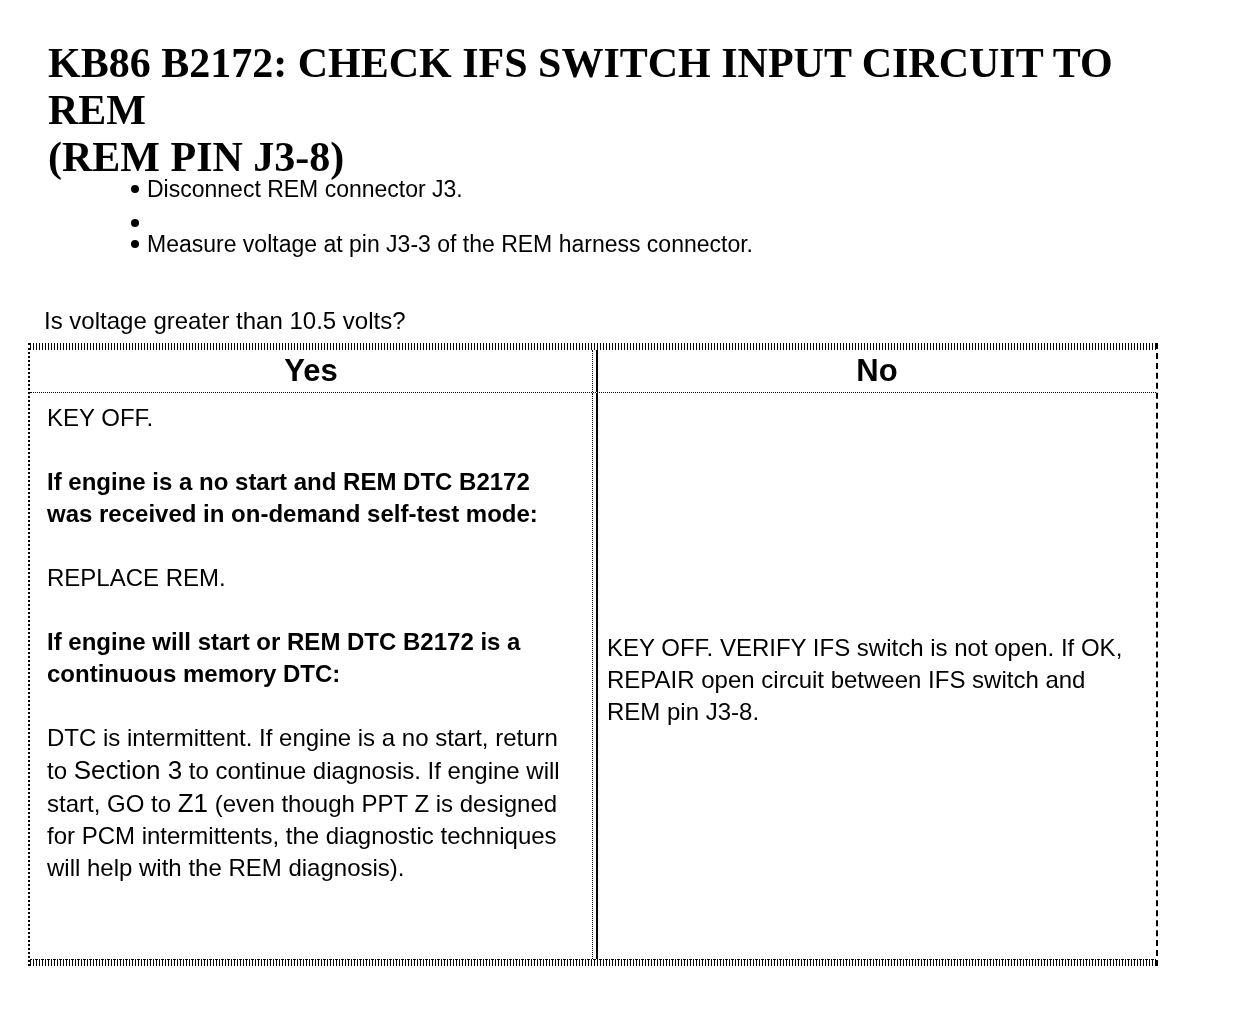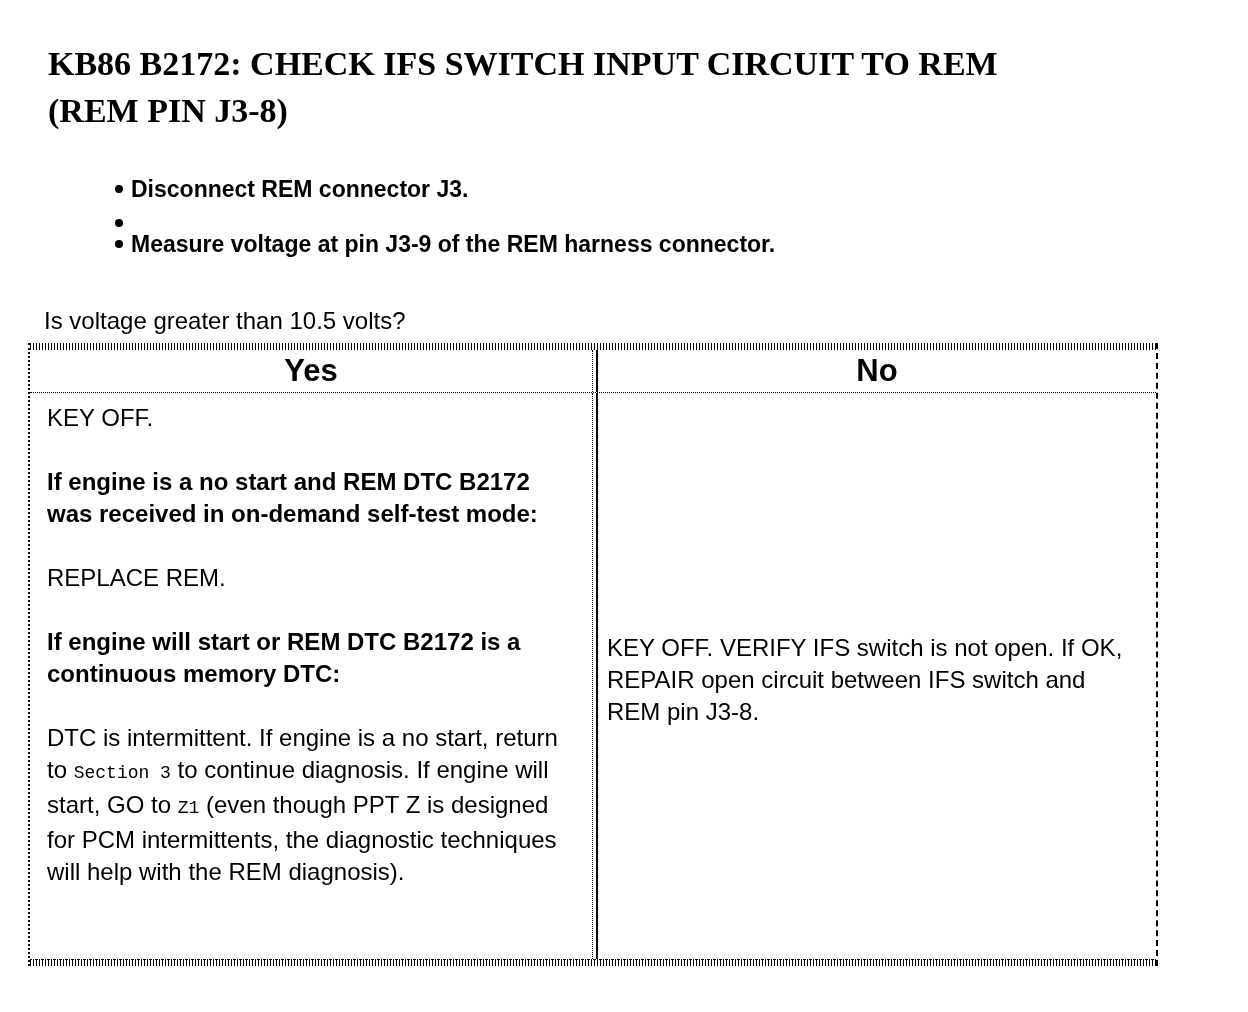--- a/index.html
+++ b/index.html
@@ -12,31 +12,30 @@
     color: #000000;
   }
 
   
   .doc-title {
     position: absolute;
     left: 48px; top: 40px;
     width: 1150px;
     font-family: "Liberation Serif", serif;
     font-weight: bold;
-    font-size: 34px;
+    font-size: 42px;
     line-height: 47px;
     letter-spacing: 0px;
   }
 
   
   .bullet-list {
     position: absolute;
-    left: 115px; top: 172px;
+    left: 131px; top: 172px;
     list-style: none;
-    font-weight: bold;
   }
   .bullet-item {
     display: flex;
     align-items: flex-start;
     font-size: 23px;
     line-height: 34px;
   }
   .bullet-dot {
     flex: 0 0 8px;
     width: 8px; height: 8px;
@@ -95,43 +94,43 @@
   .cell p { margin: 0 0 32px 0; }
   .cell p:last-child { margin-bottom: 0; margin-top: 8px; }
   .cell-yes { padding: 9px 22px 0 17px; }
   .cell-no {
     display: flex;
     align-items: center;
     padding: 0 24px 0 9px;
   }
   .seg-b { font-weight: bold; }
   .seg-serif {
-    font-family: Liberation Mono, monospace;
-    font-size: 18px;
+    font-family: Liberation Sans, sans-serif;
+    font-size: 26px;
   }
 </style>
 </head>
 <body>
 
 <div class="doc-title">
   <div>KB86 B2172: CHECK IFS SWITCH INPUT CIRCUIT TO REM</div>
   <div>(REM PIN J3-8)</div>
 </div>
 
 <ul class="bullet-list">
   <li class="bullet-item">
     <span class="bullet-dot"></span>
     <span>Disconnect REM connector J3.</span>
   </li>
   <li class="bullet-item">
     <span class="bullet-dot"></span>
   </li>
   <li class="bullet-item">
     <span class="bullet-dot"></span>
-    <span>Measure voltage at pin J3-9 of the REM harness connector.</span>
+    <span>Measure voltage at pin J3-3 of the REM harness connector.</span>
   </li>
 </ul>
 
 <div class="question">Is voltage greater than 10.5 volts?</div>
 
 <div class="decision-table">
   <div class="hatch hatch-top"></div>
   <div class="table-header">
     <div class="col-yes hcell">Yes</div>
     <div class="col-div"></div>

